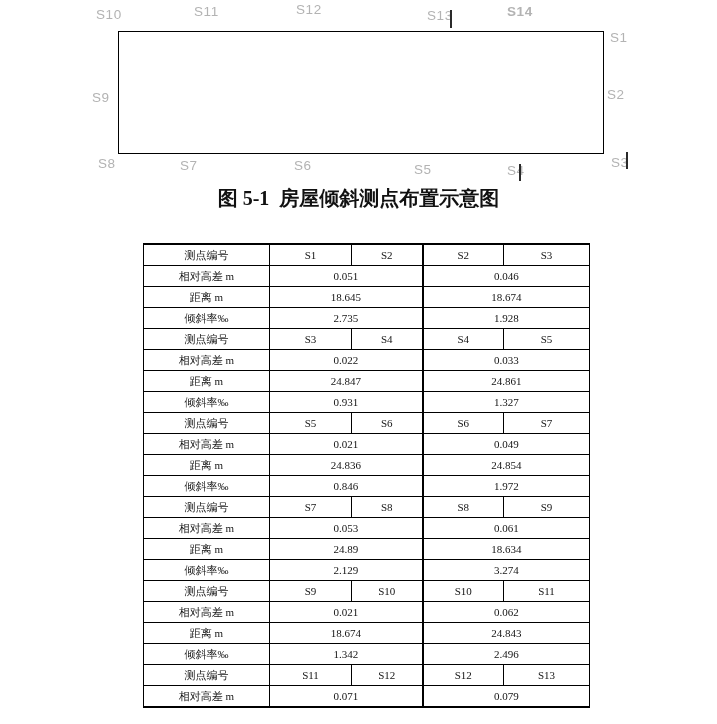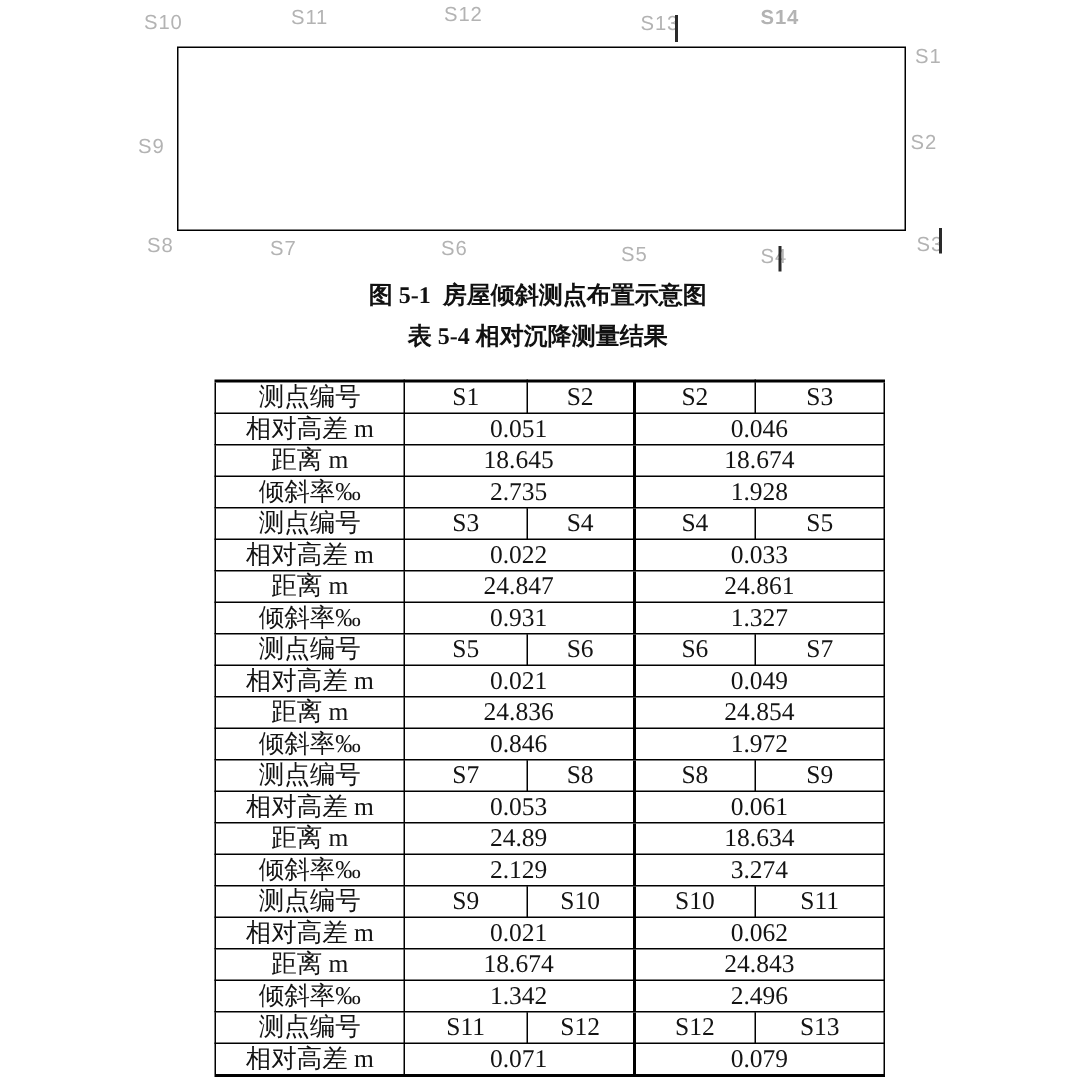--- a/index.html
+++ b/index.html
@@ -12,30 +12,30 @@
   .diagram{position:absolute;left:0;top:0;width:717px;height:185px;}
   .outline{position:absolute;left:118px;top:31px;width:484px;height:121px;border:1.6px solid #000;background:#fff;}
   .point-label{
     position:absolute;font-family:"Liberation Sans","DejaVu Sans",sans-serif;
     font-size:13.5px;line-height:13px;color:#b3b3b3;letter-spacing:.6px;white-space:nowrap;
   }
   .tick{position:absolute;width:1.6px;background:#2a2a2a;}
   
   .caption{
     position:absolute;left:0;width:717px;text-align:center;
-    font-weight:bold;font-size:16px;line-height:20px;white-space:pre;color:#111;
+    font-weight:bold;font-size:20px;line-height:20px;white-space:pre;color:#111;
   }
   .caption-fig{top:188px;}
   .caption-tbl{top:215px;}
   
   table.data{
-    position:absolute;left:143px;top:253px;width:446px;
+    position:absolute;left:143px;top:243px;width:446px;
     border-collapse:collapse;table-layout:fixed;
     border:1.4px solid #000;border-top-width:2.2px;border-bottom-width:2.8px;
-    font-size:17px;color:#141414;
+    font-size:11px;color:#141414;
   }
   table.data td{
     border:1.4px solid #000;text-align:center;vertical-align:middle;
     padding:0;height:20px;line-height:20px;overflow:hidden;white-space:nowrap;
   }
   table.data td.lbl{border-right-width:1.8px;}
   table.data td.mid{border-left-width:2px;}
 </style>
 </head>
 <body>
@@ -60,21 +60,20 @@
         <span class="point-label" style="left: 507px; top: 164px; color: rgb(179, 179, 179);">S4</span>
         <span class="point-label" style="left: 611px; top: 156px; color: rgb(179, 179, 179);">S3</span>
         <div class="tick" style="left: 450px; top: 10px; height: 18px;"></div>
         <div class="tick" style="left: 519px; top: 164px; height: 17px;"></div>
         <div class="tick" style="left: 626px; top: 152px; height: 17px;"></div>
       </div>
   </div>
 
   <div class="caption caption-fig">图 5-1  房屋倾斜测点布置示意图</div>
 
-  <div class="caption caption-tbl">表 5-4 相对沉降测量结果</div>
 
   <table class="data">
     <colgroup>
       <col style="width:126px">
         <col style="width:82px">
         <col style="width:71px">
       <col style="width:81px">
         <col style="width:86px">
     </colgroup>
     <tbody id="table-body">

